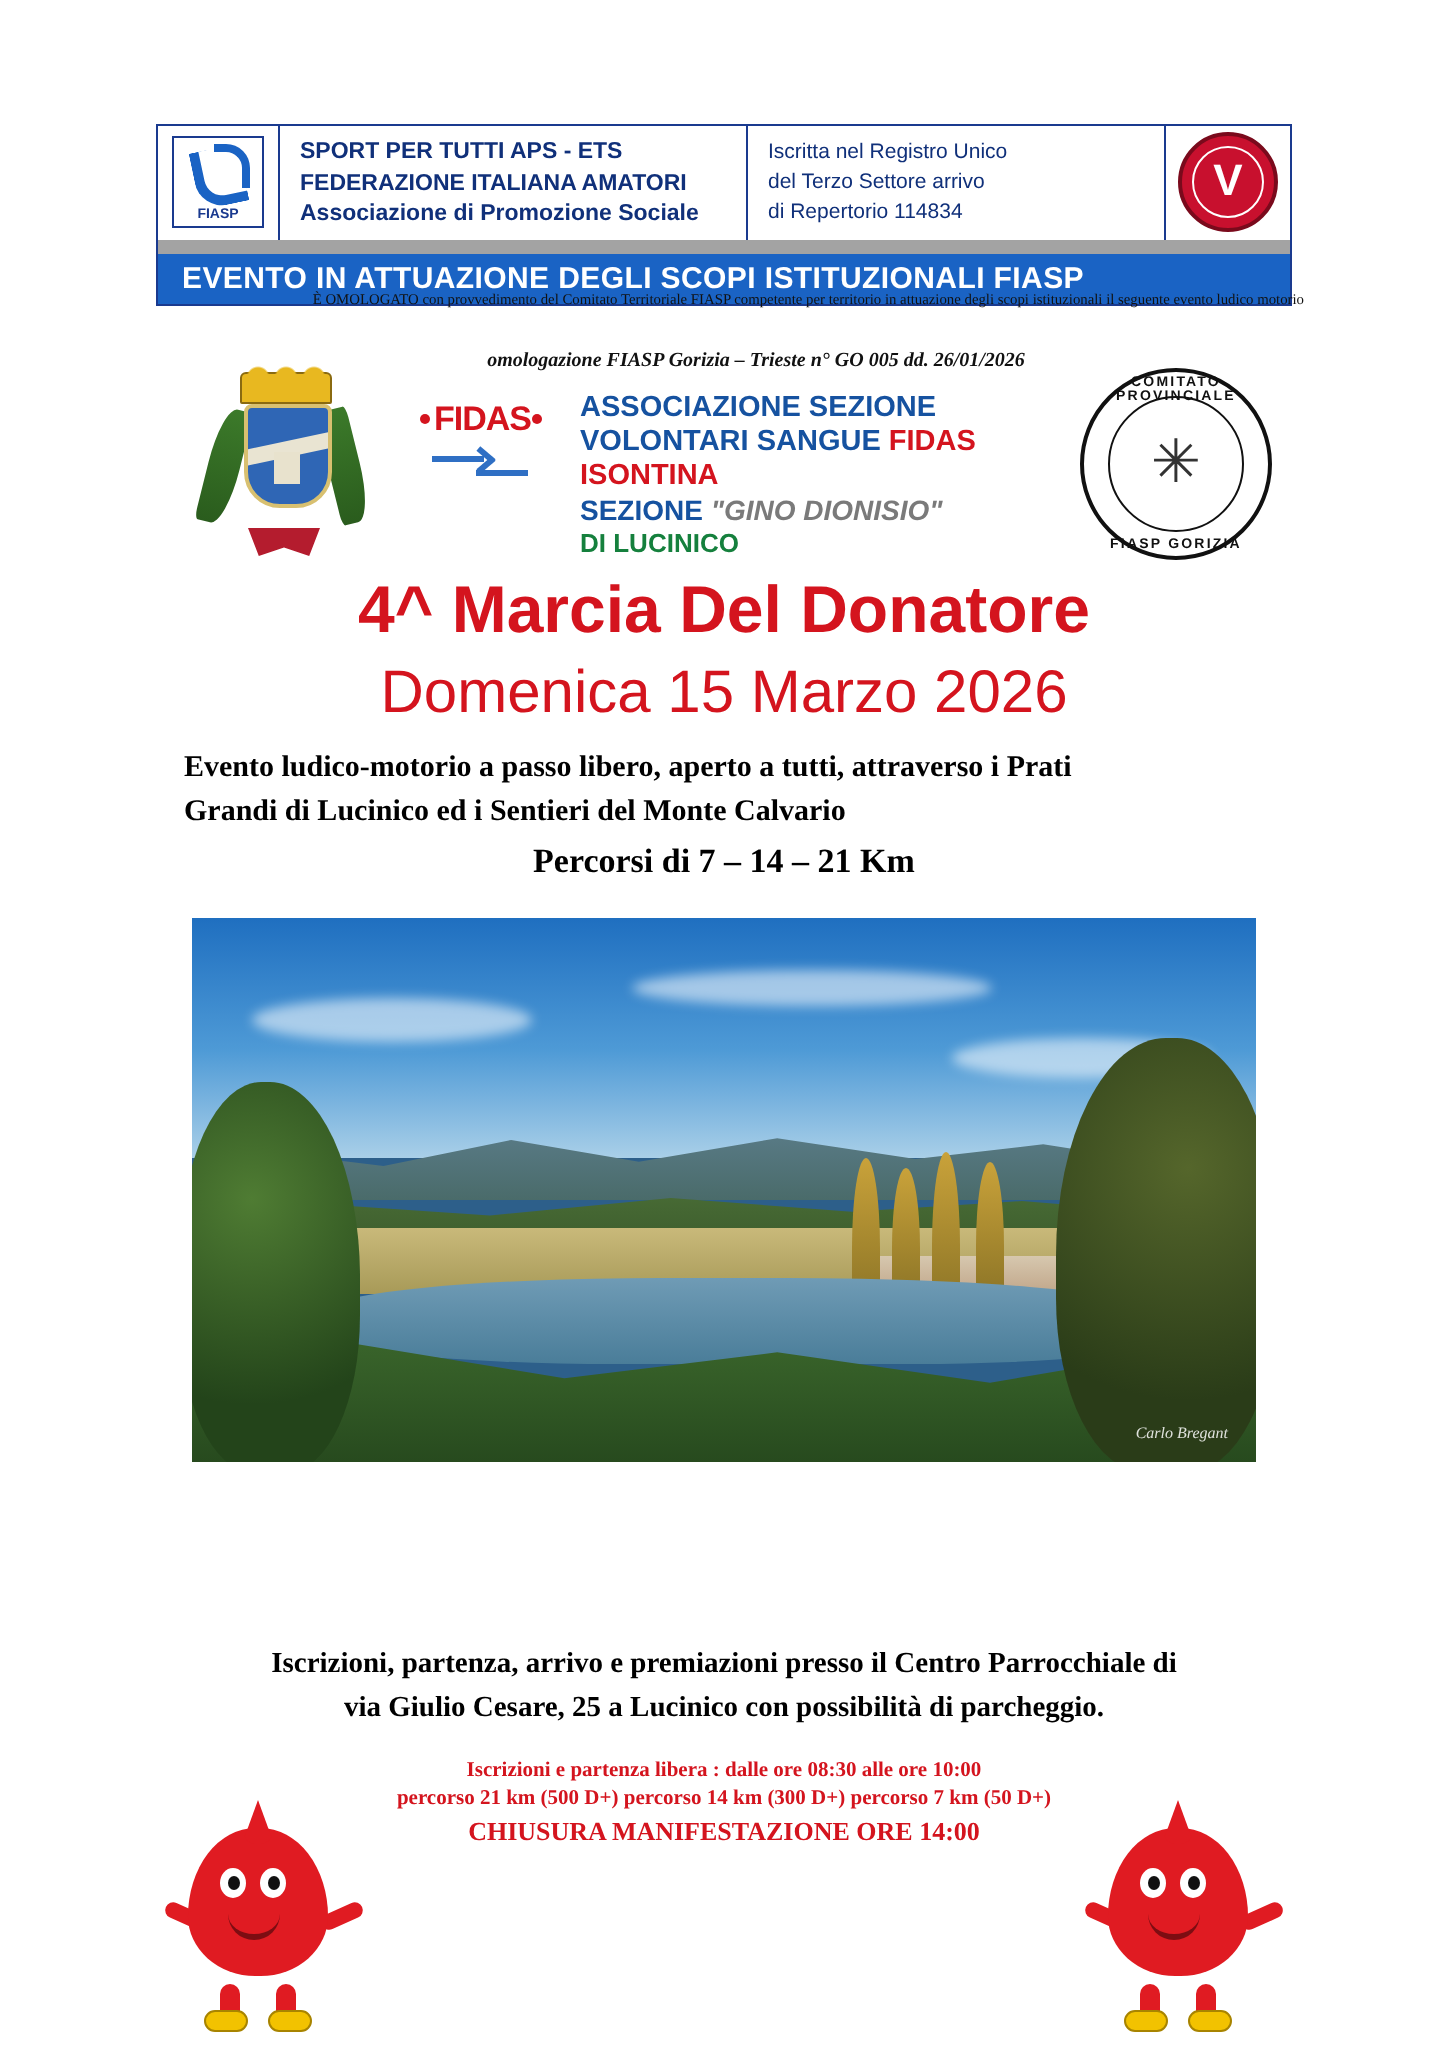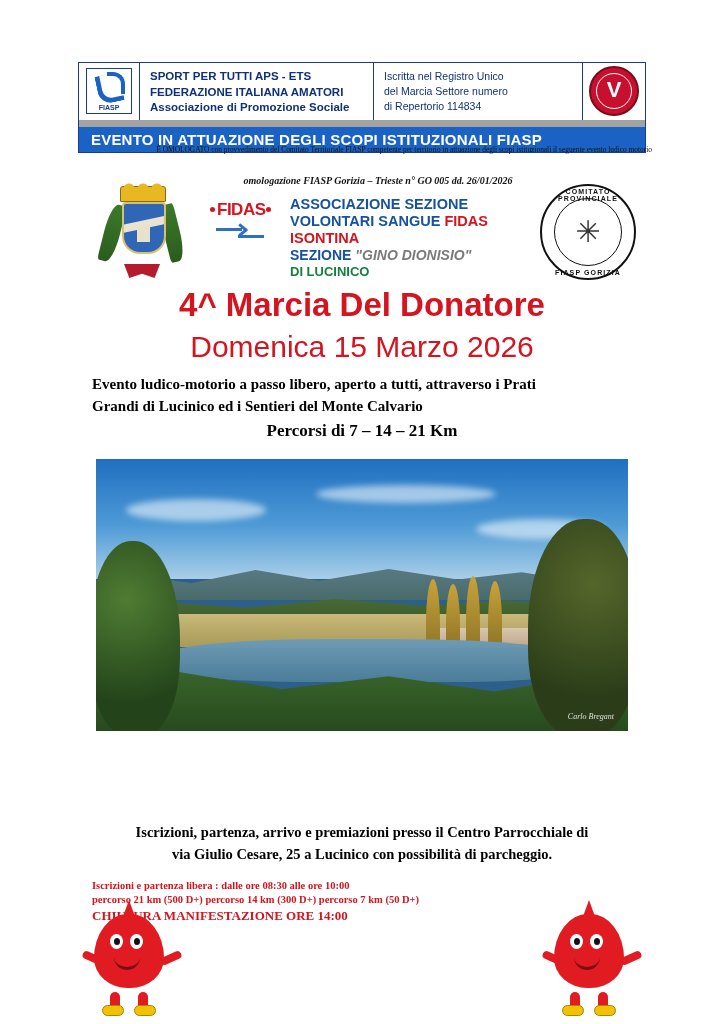--- a/index.html
+++ b/index.html
@@ -502,20 +502,21 @@
     font-family: "Liberation Serif", serif;
     font-weight: bold;
     font-size: 14.5px;
     line-height: 1.5;
     color: #000;
   }
   .redline1, .redline2 {
     position: absolute;
     left: 92px;
     width: 540px;
+    text-align: center;
     font-family: "Liberation Serif", serif;
     font-weight: bold;
     color: #d4141e;
   }
   .redline1 { top: 879px; font-size: 10.5px; line-height: 1.35; }
   .redline2 { top: 908px; font-size: 13px; }
 
   
   .mascot {
     position: absolute;
@@ -616,21 +617,21 @@
         <div class="lbl">FIASP</div>
       </div>
     </div>
     <div class="fiasp-names">
       <div>SPORT PER TUTTI APS - ETS</div>
       <div>FEDERAZIONE ITALIANA AMATORI</div>
       <div>Associazione di Promozione Sociale</div>
     </div>
     <div class="fiasp-register">
       <div>Iscritta nel Registro Unico</div>
-      <div>del Marcia Settore numero</div>
+      <div>del Terzo Settore arrivo</div>
       <div>di Repertorio 114834</div>
     </div>
     <div class="fiasp-badge-cell">
       <div class="fiasp-badge">
         <div class="ring"></div>
       </div>
     </div>
   </div>
   <div class="fiasp-blue-bar">EVENTO IN ATTUAZIONE DEGLI SCOPI ISTITUZIONALI FIASP</div>
 </div>

